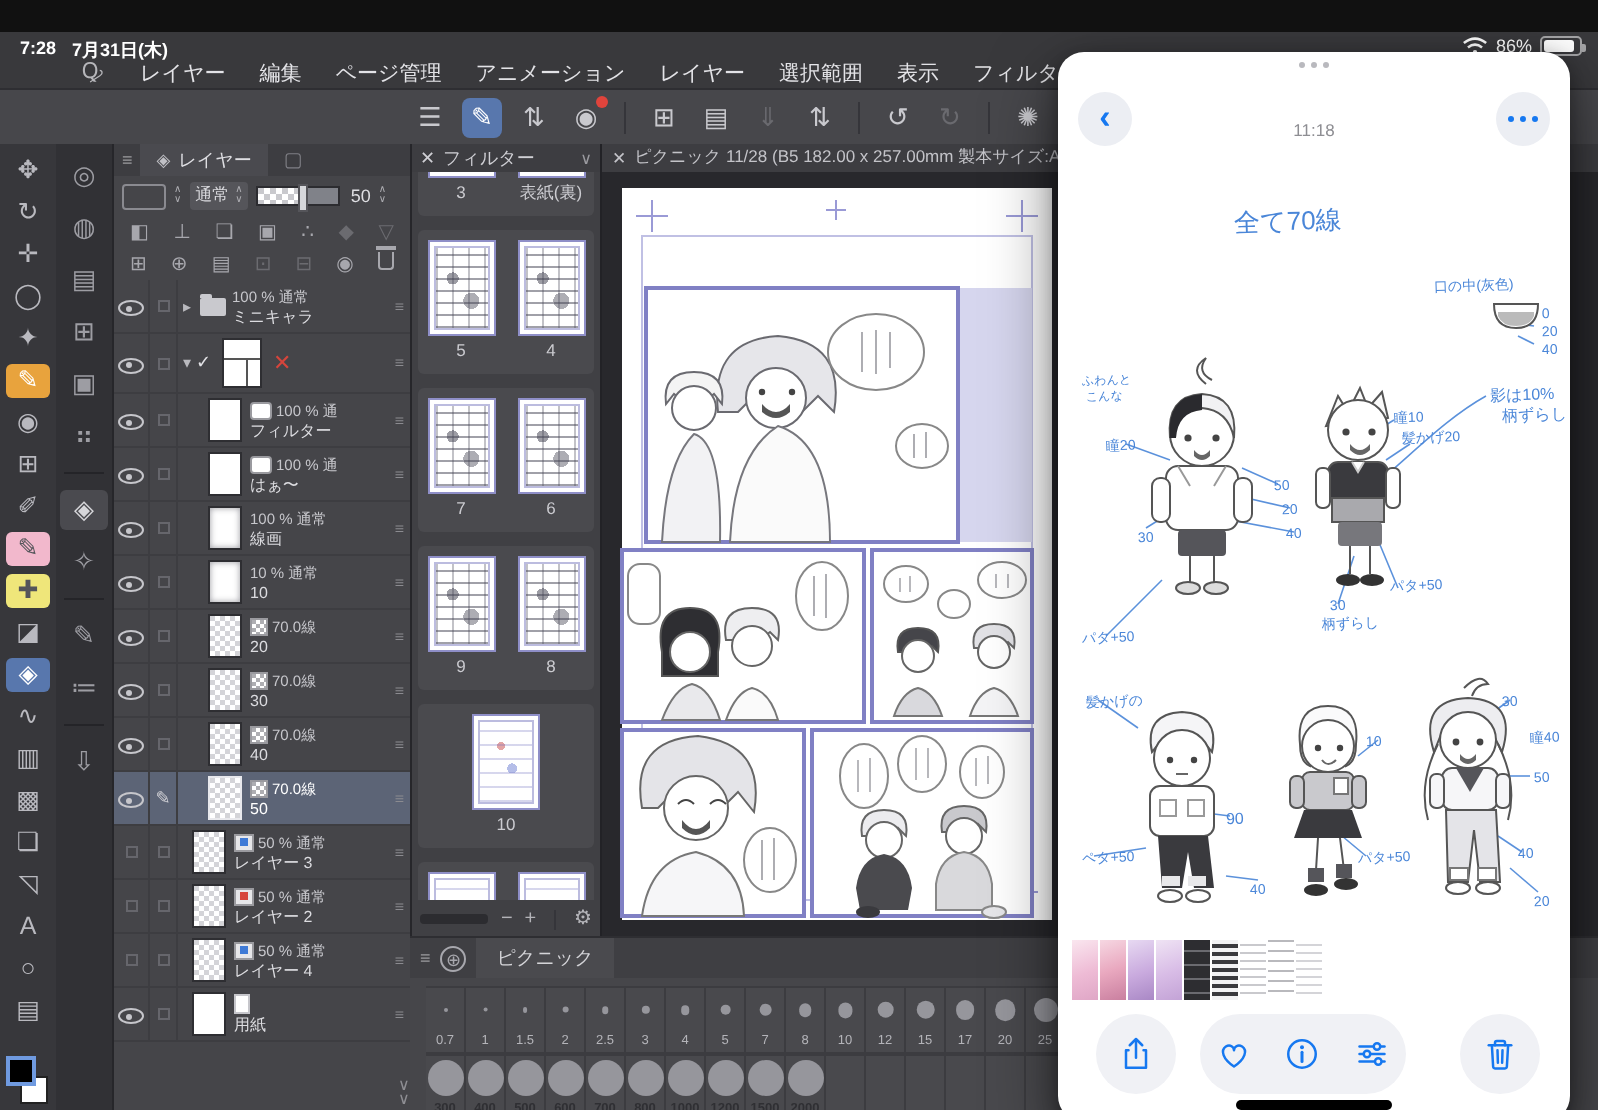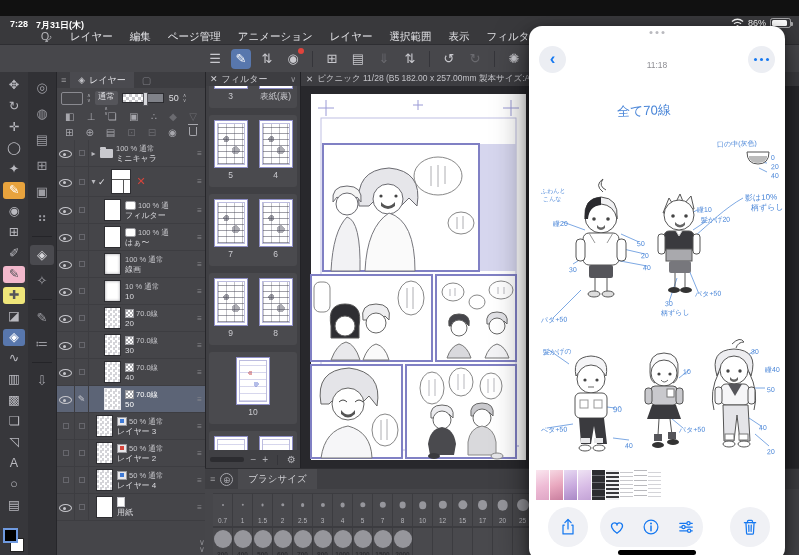--- a/index.html
+++ b/index.html
@@ -49,21 +49,21 @@
   
   #layerpanel{position:absolute;left:56px;top:56px;width:149px;height:492px;background:#454549;border-left:1px solid #26262a;}
   #ltabrow{position:absolute;left:0;top:0;width:100%;height:16px;background:#3d3d41;display:flex;align-items:center;}
   #ltabgrip{color:#9a9a9f;font-size:9px;margin:0 4px;}
   #ltab{background:#4a4a4f;height:16px;display:flex;align-items:center;padding:0 8px;color:#dedee2;font-size:9px;gap:4px;}
   .ltabicon{color:#c0c0c5;font-size:9px;}
   #ltabghost{color:#7e7e84;font-size:10px;margin-left:8px;}
   #lctrls{position:absolute;left:0;top:16px;width:100%;height:20px;display:flex;align-items:center;gap:4px;padding:0 4px;}
   .lchip{width:22px;height:13px;border:1px solid #8a8a90;border-radius:2px;position:relative;}
   .stepper{display:inline-flex;flex-direction:column;justify-content:center;color:#aeaeb3;font-size:5px;line-height:5px;}
-  #blendsel{height:14px;background:#55555a;border-radius:2px;color:#d9d9dd;font-size:8.5px;display:flex;align-items:center;padding:0 3px;gap:3px;flex-direction:column;}
+  #blendsel{height:14px;background:#55555a;border-radius:2px;color:#d9d9dd;font-size:8.5px;display:flex;align-items:center;padding:0 3px;gap:3px;}
   .opslider{width:42px;height:10px;border:1px solid #2c2c30;position:relative;
     background:linear-gradient(90deg,transparent 0 50%,#808289 50% 100%),conic-gradient(#fff 25%,#c9c9cd 0 50%,#fff 0 75%,#c9c9cd 0) 0 0/6px 6px;}
   .opslider::after{content:"";position:absolute;left:50%;top:-2px;width:3px;height:12px;background:#d6d7db;border:1px solid #55555a;}
   #opval{color:#dedee2;font-size:9px;margin-left:1px;}
   .lrowicons{position:absolute;left:0;width:100%;height:16px;display:flex;align-items:center;justify-content:space-between;padding:0 8px;}
   .lrowicons span{color:#a7a7ad;font-size:10px;}
   .lrowicons .dim{color:#6b6b70;}
   #lrow1{top:36px;}#lrow2{top:52px;}
   .i-trash{display:inline-block;width:8px;height:9px;border:1px solid #a7a7ad;border-top:none;border-radius:0 0 2px 2px;position:relative;}
   .i-trash::before{content:"";position:absolute;left:-2px;top:-3px;width:10px;height:1.5px;background:#a7a7ad;}
@@ -738,21 +738,21 @@
         <ellipse cx="133" cy="370" rx="6" ry="3" fill="#3a3a3e"></ellipse>
         <ellipse cx="196" cy="370" rx="6" ry="3" fill="#e6e6e9" stroke="#888"></ellipse>
       </svg>
     </div>
   </div>
 
   <div id="brushpanel">
     <div id="bheader">
       <span id="bgrip">≡</span>
       <span id="bicon">⊕</span>
-      <span id="btitle">ブラシサイズ</span>
+      <span id="btitle">ピクニック</span>
     </div>
     <div id="brow1" class="brow">
         <div class="bcell">
           <span class="bdot" style="width: 2.00798px; height: 2.00798px;"></span>
           <span class="blab">0.7</span>
         </div>
         <div class="bcell">
           <span class="bdot" style="width: 2.4px; height: 2.4px;"></span>
           <span class="blab">1</span>
         </div>

